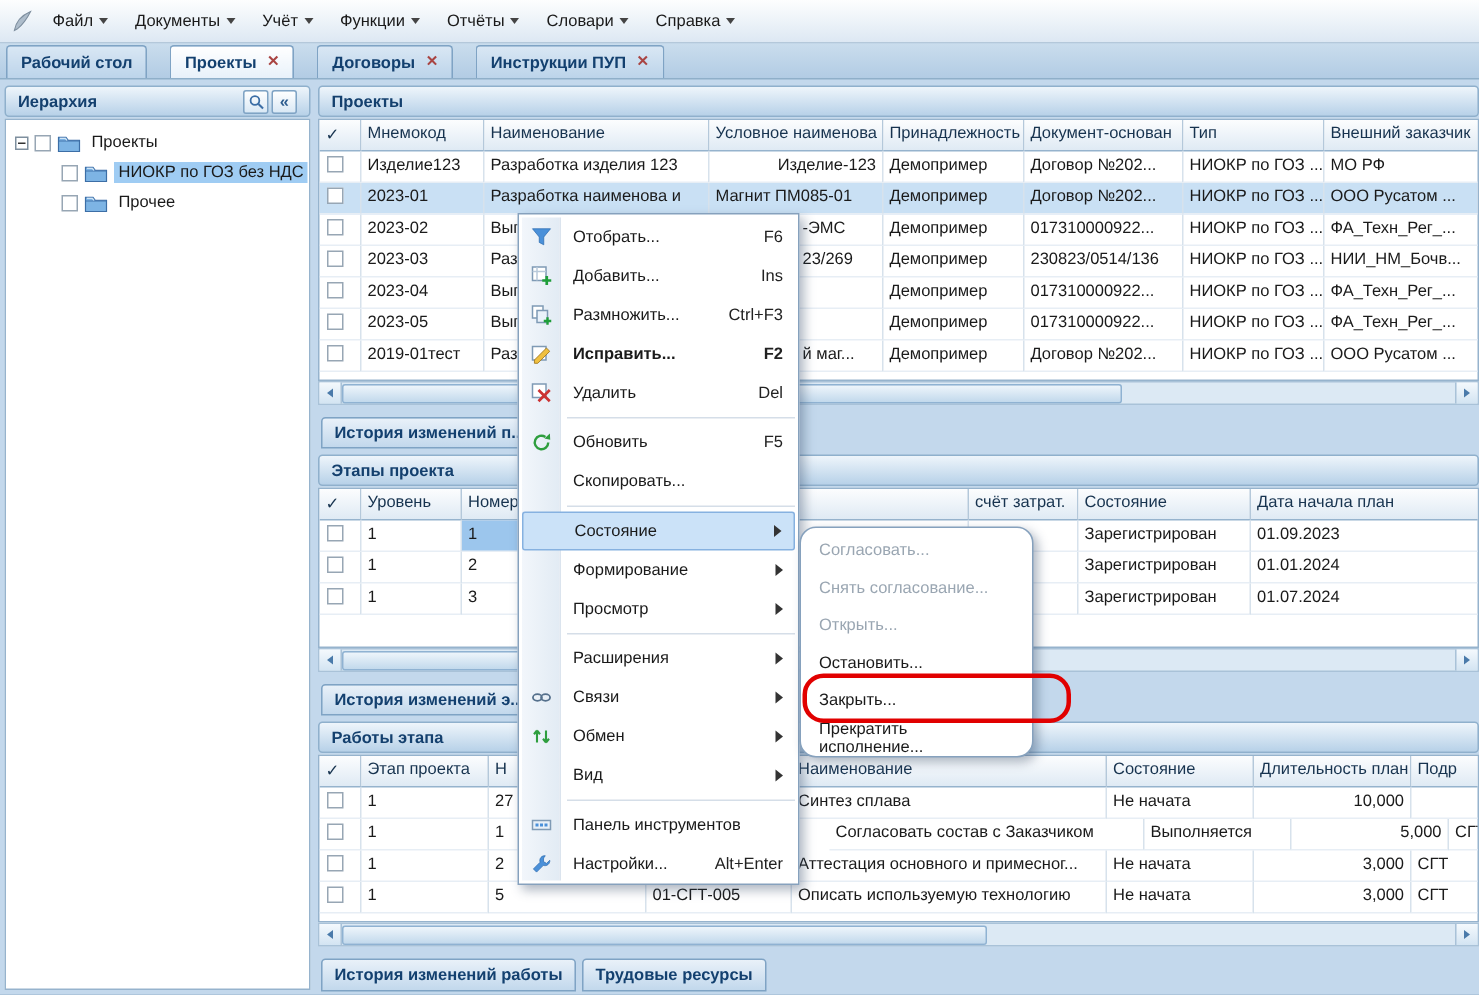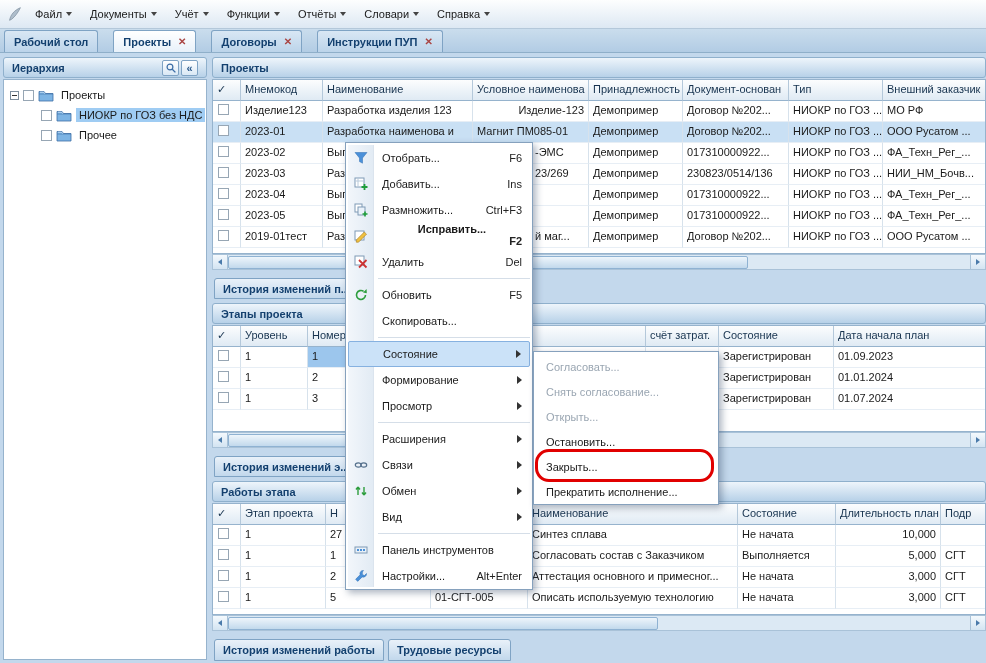--- a/index.html
+++ b/index.html
@@ -348,21 +348,21 @@
         <div class="tcell" style="width: 210px;">Синтез сплава</div>
         <div class="tcell" style="width: 98px;">Не начата</div>
         <div class="tcell" style="width: 105px; text-align: right;">10,000</div>
         <div class="tcell" style="width: 46px;"></div>
       </div>
       <div class="trow">
         <div class="tcell" style="width: 28px; padding: 2px 0px;"><span class="cbx" style="display: inline-block;"></span></div>
         <div class="tcell" style="width: 85px;">1</div>
         <div class="tcell" style="width: 105px;">1</div>
         <div class="tcell" style="width: 97px;"></div>
-        <div class="tcell" style="width: 210px;">Согласовать состав с Заказчиком</div>
+        <div class="tcell" style="width: 210px; margin-left: 25px;">Согласовать состав с Заказчиком</div>
         <div class="tcell" style="width: 98px;">Выполняется</div>
         <div class="tcell" style="width: 105px; text-align: right;">5,000</div>
         <div class="tcell" style="width: 46px;">СГТ</div>
       </div>
       <div class="trow">
         <div class="tcell" style="width: 28px; padding: 2px 0px;"><span class="cbx" style="display: inline-block;"></span></div>
         <div class="tcell" style="width: 85px;">1</div>
         <div class="tcell" style="width: 105px;">2</div>
         <div class="tcell" style="width: 97px;"></div>
         <div class="tcell" style="width: 210px;">Аттестация основного и примесног...</div>
@@ -434,21 +434,21 @@
         <span class="micon">
           <svg viewBox="0 0 14 14">
             <rect x="1" y="1" width="7" height="8" fill="#fff" stroke="#7f9ab5"></rect>
             <rect x="4" y="4" width="7" height="8" fill="#eaf2fa" stroke="#7f9ab5"></rect>
             <path d="M11 8.5v5M8.5 11h5" stroke="#1f9e3a" stroke-width="1.6"></path>
           </svg>
         </span>
         <span>Размножить...</span>
         <span class="sc">Ctrl+F3</span>
       </div>
-      <div class="mi" style="font-weight: bold; flex-direction: column;">
+      <div class="mi" style="font-weight: bold;">
         <span class="micon">
           <svg viewBox="0 0 14 14">
             <rect x="1" y="2" width="9" height="9" fill="#fff" stroke="#7f9ab5"></rect>
             <path d="M4.5 13.2 12.5 5.2l-2.2-2.2-8 8v2.2Z" fill="#f0c040" stroke="#a07820" stroke-width="0.6"></path>
           </svg>
         </span>
         <span>Исправить...</span>
         <span class="sc">F2</span>
       </div>
       <div class="mi">
@@ -532,21 +532,21 @@
       <div class="mi">
         <span class="micon">
           <svg viewBox="0 0 14 14">
             <path d="M9.5 1.5a3.2 3.2 0 0 0-3.4 4.3L1.6 10.3l2.1 2.1 4.5-4.5a3.2 3.2 0 0 0 4.3-3.4L10.4 6.6 8.3 5.4l.1-2.4Z" fill="#4a90d9" stroke="#2d6cb0" stroke-width="0.5"></path>
           </svg>
         </span>
         <span>Настройки...</span>
         <span class="sc">Alt+Enter</span>
       </div>
     </div>
-    <div class="ctx sub" style="left: 533px; top: 351px; width: 186px; height: 154px; z-index: 55;">
+    <div class="ctx sub" style="left: 533px; top: 351px; width: 156px; height: 154px; z-index: 55; border-radius: 11px;">
       <div class="mi dis">
         <span>Согласовать...</span>
       </div>
       <div class="mi dis">
         <span>Снять согласование...</span>
       </div>
       <div class="mi dis">
         <span>Открыть...</span>
       </div>
       <div class="mi">

